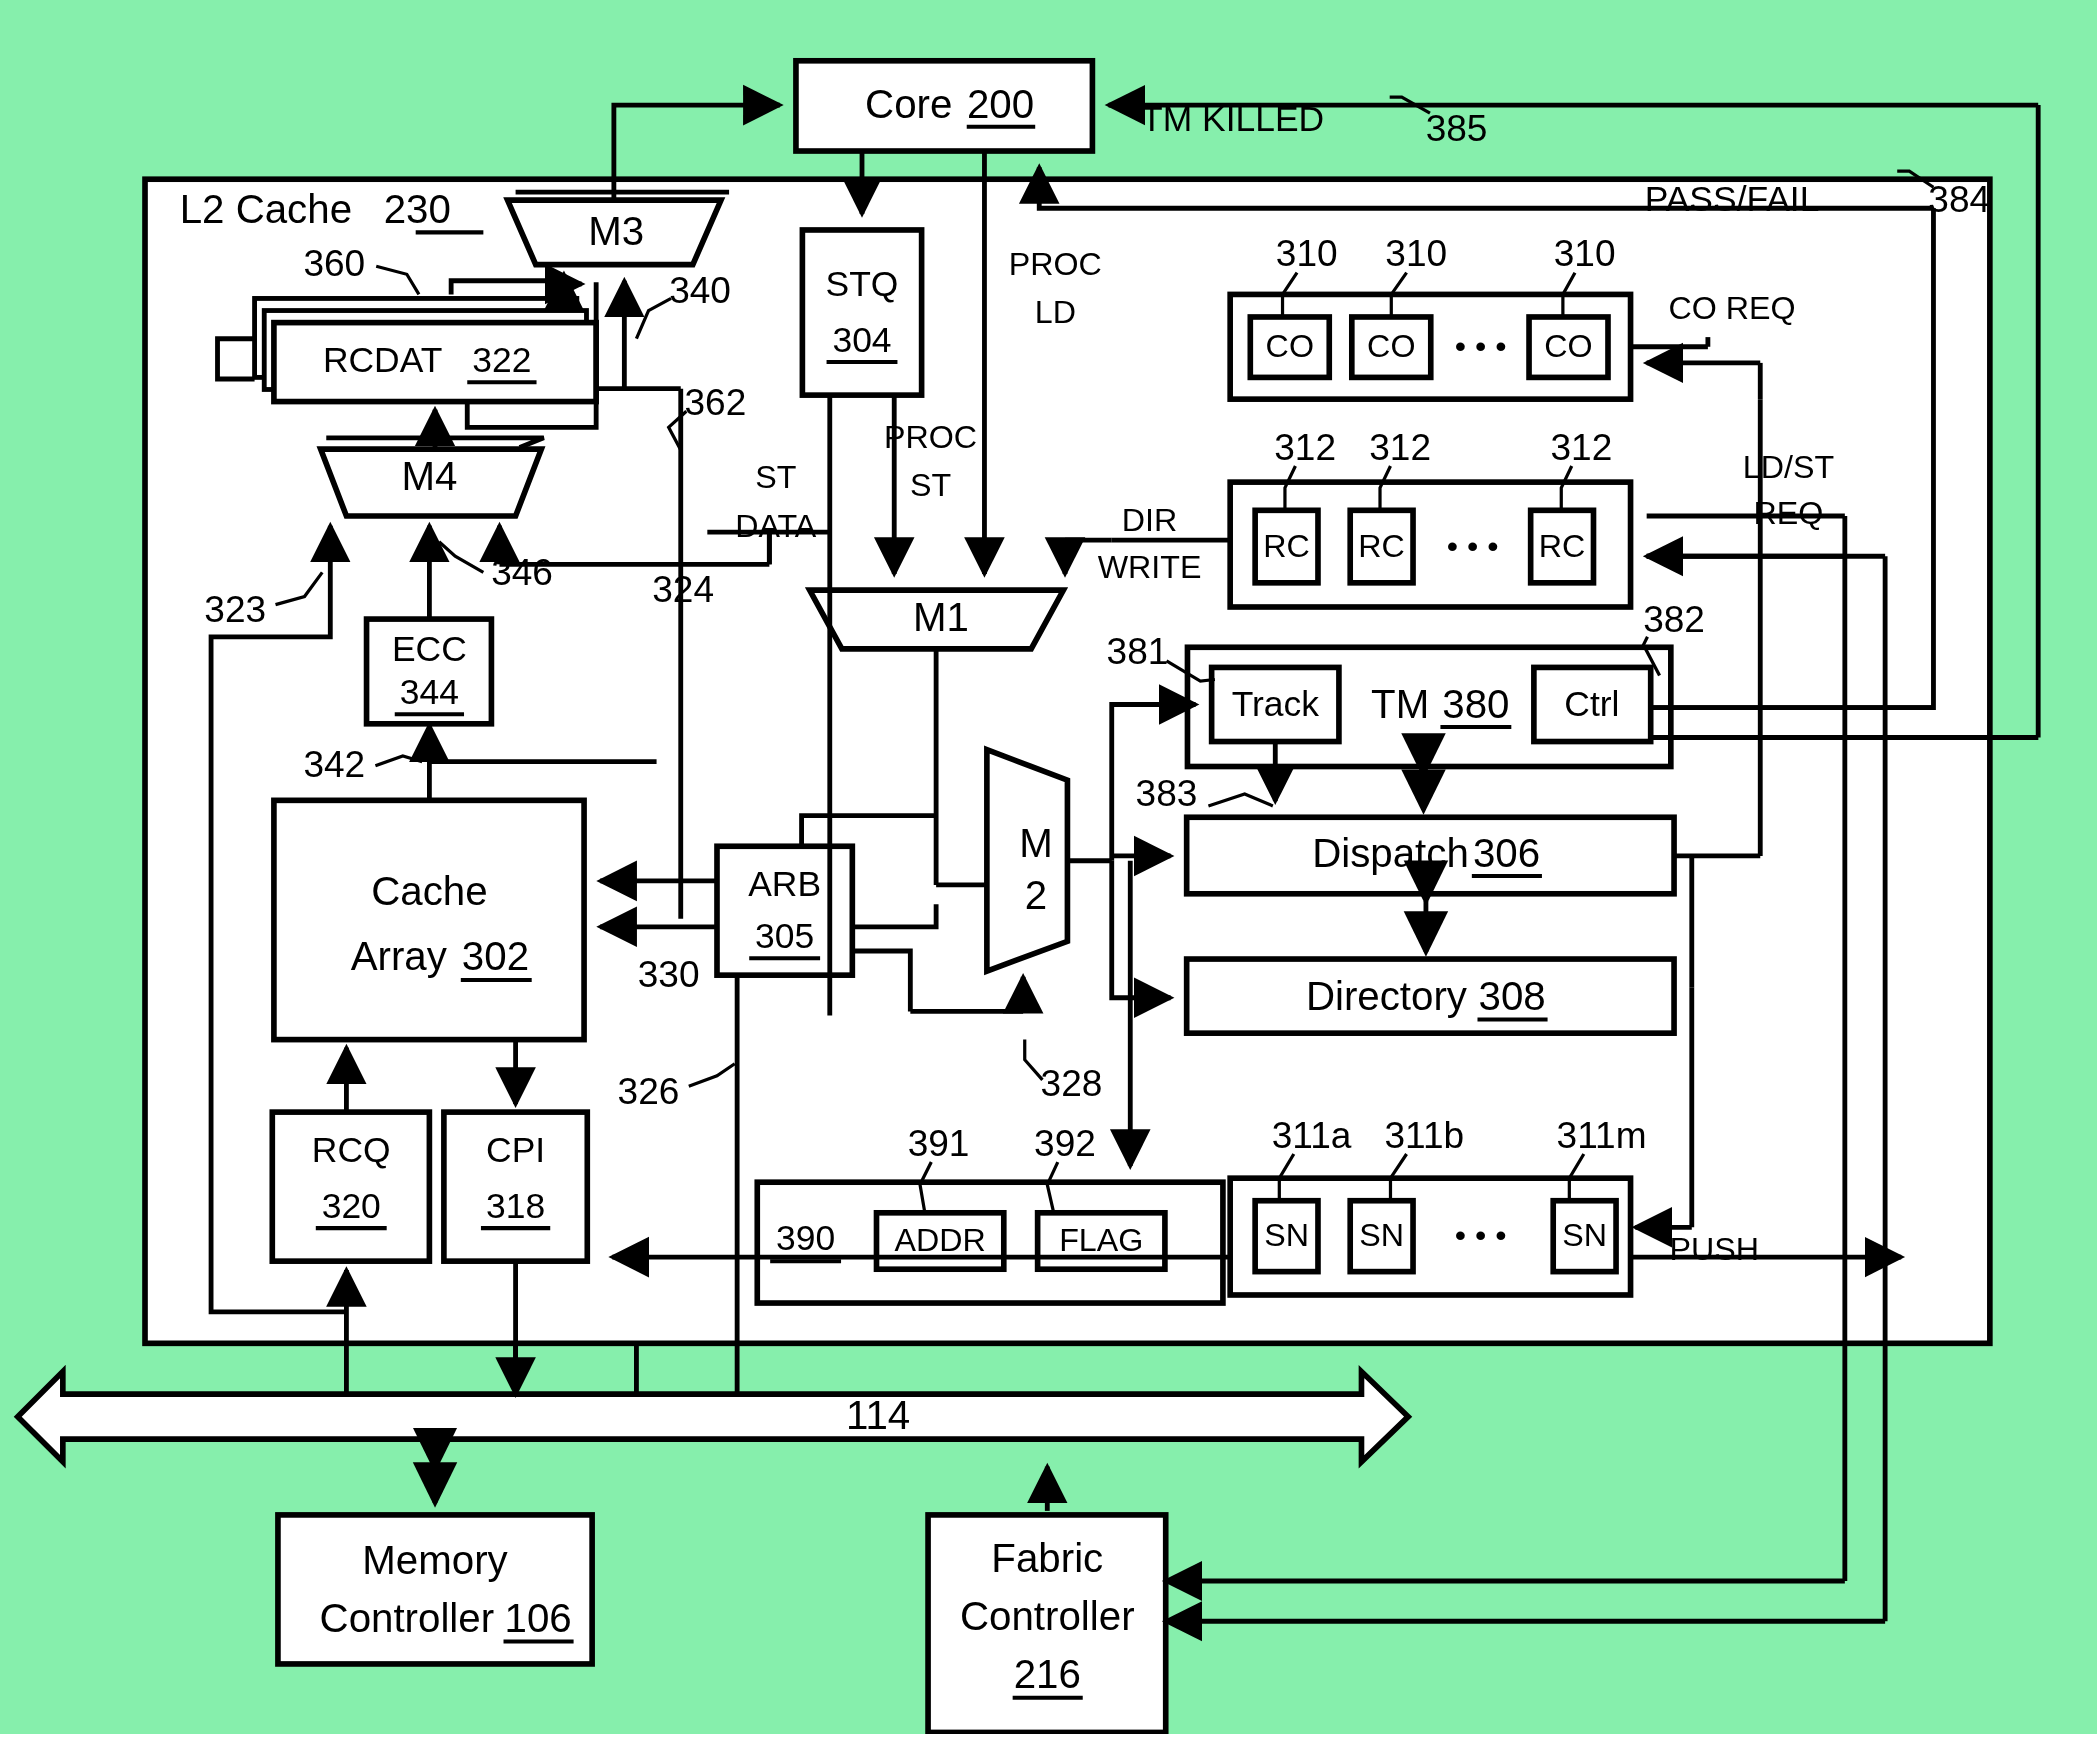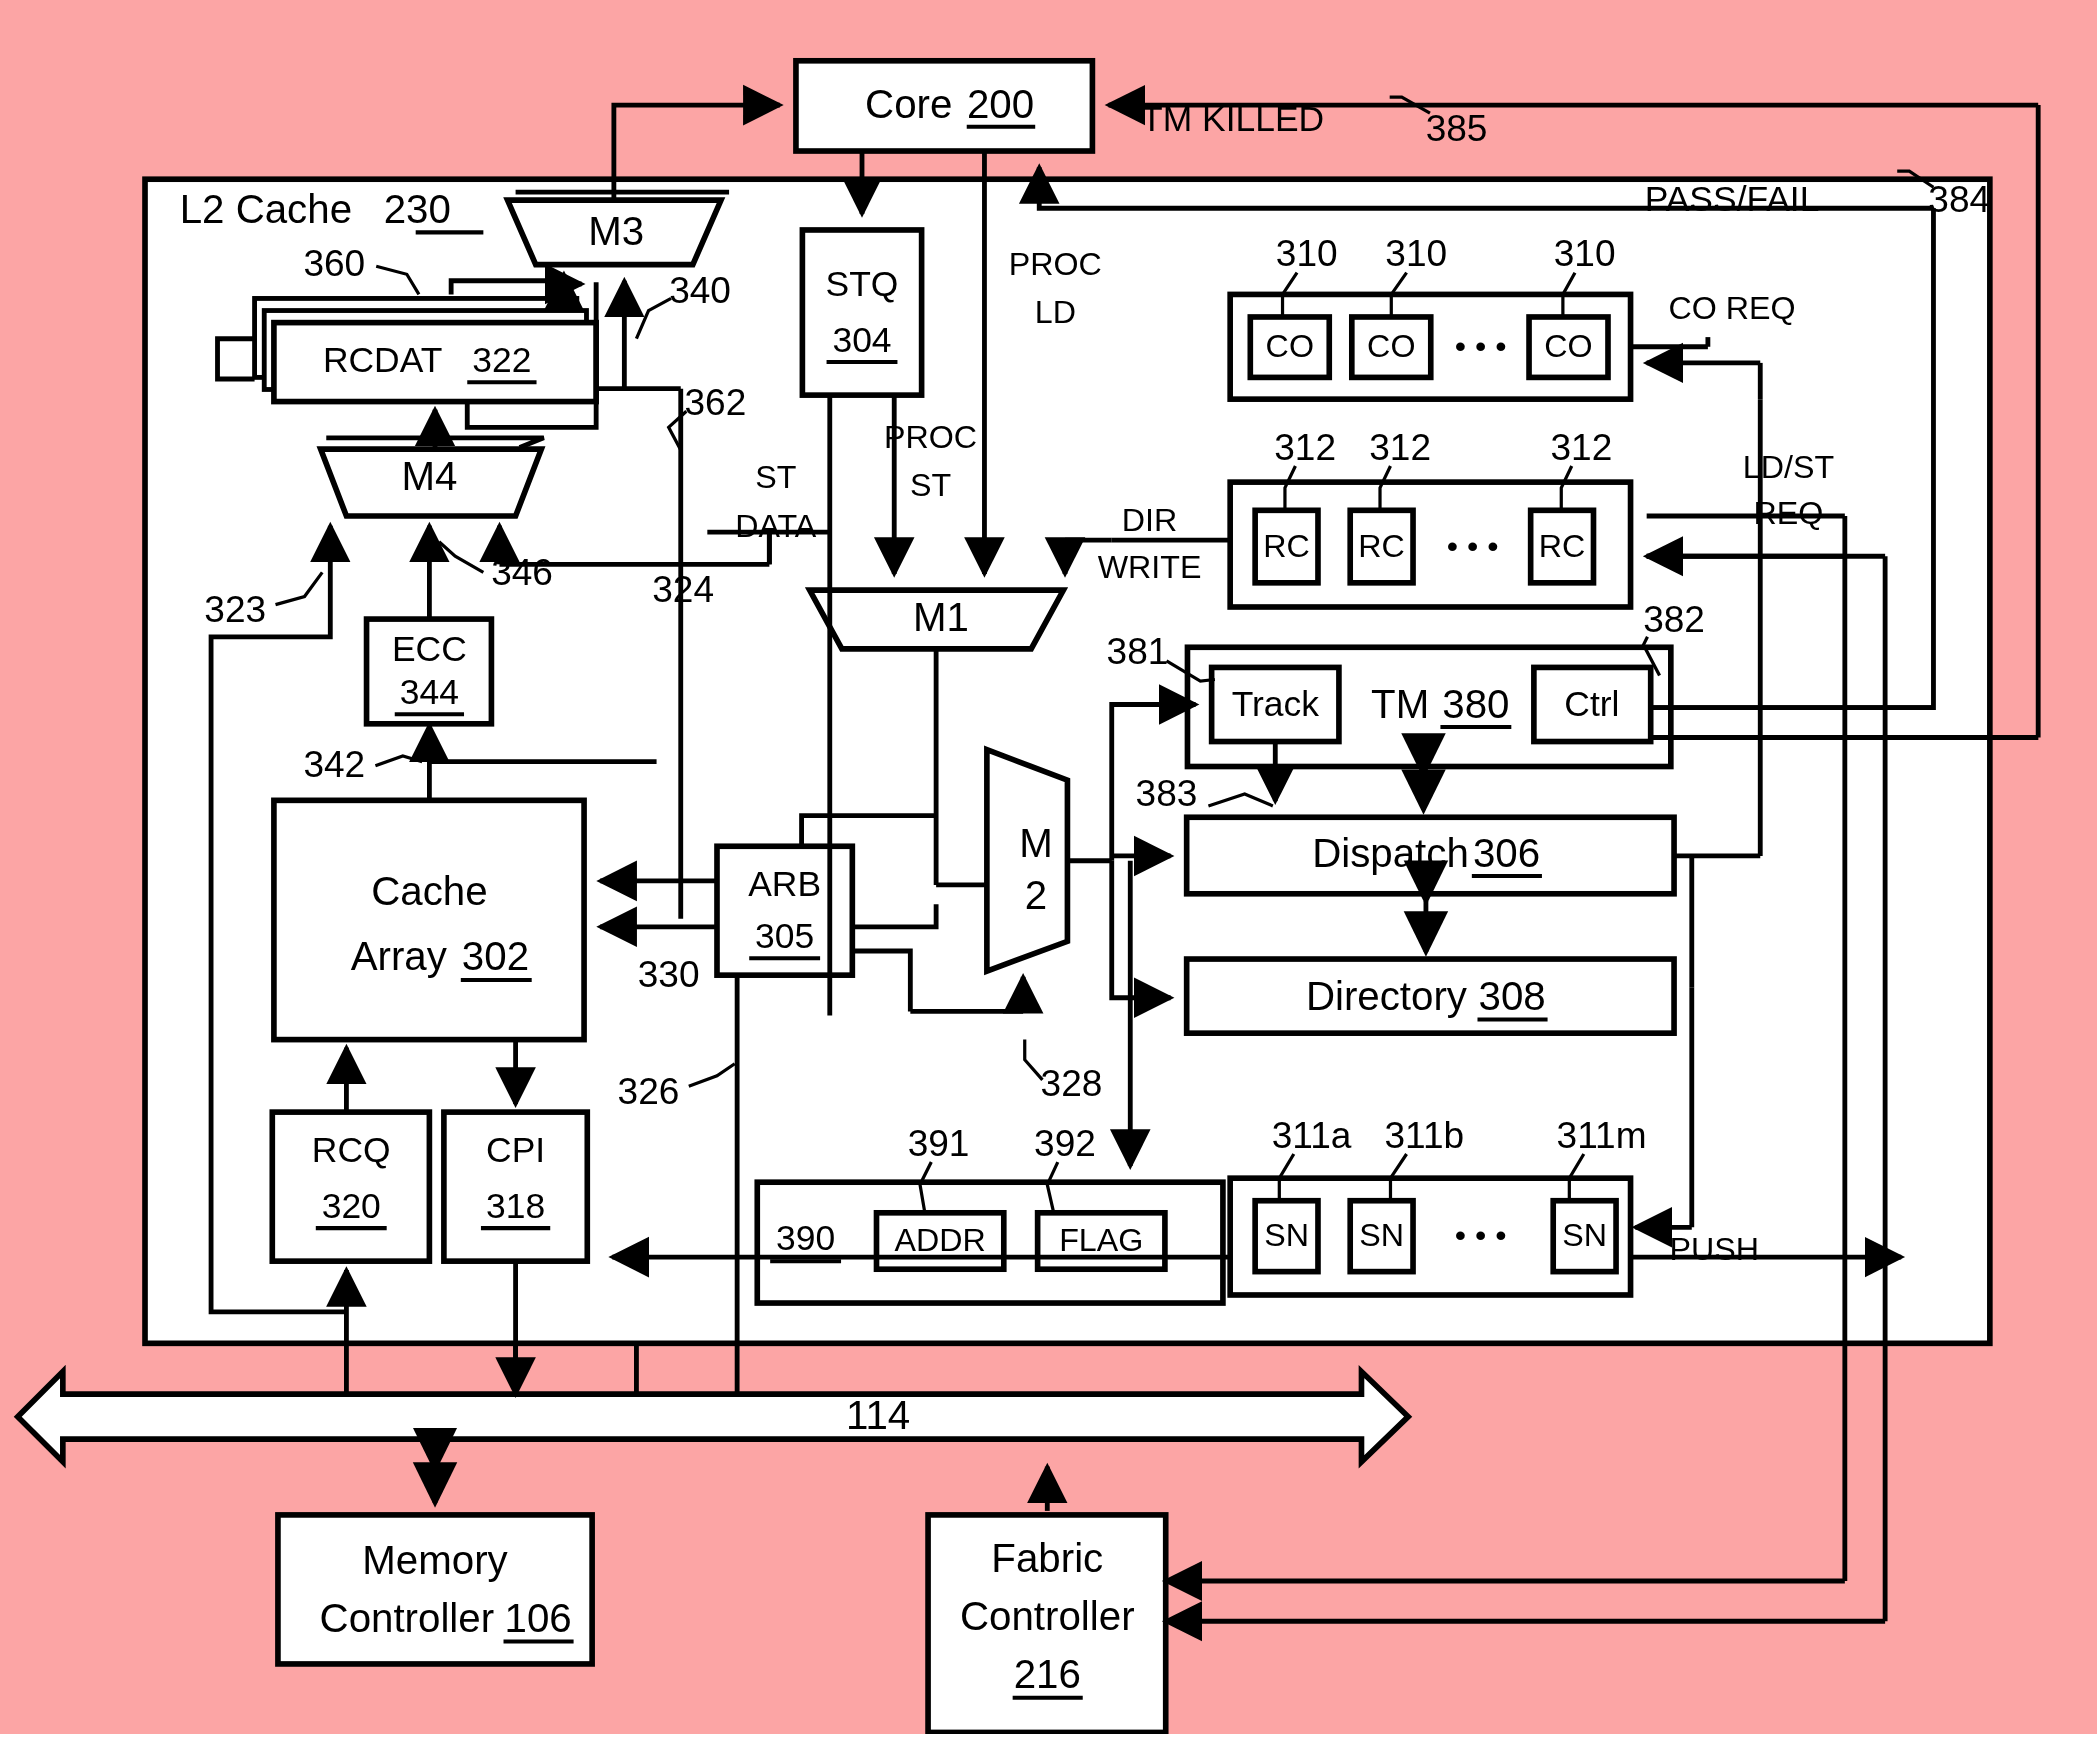--- a/index.html
+++ b/index.html
@@ -4,21 +4,21 @@
 <style>
   html, body {
     margin: 0;
     padding: 0;
     background: #ffffff;
   }
   #canvas-wrap {
     position: relative;
     width: 2097px;
     height: 1734px;
-    background: #fca5a5;
+    background: #86efac;
     font-family: "Liberation Sans", sans-serif;
   }
   svg#diagram {
     position: absolute;
     top: 0;
     left: 0;
     width: 2097px;
     height: 1761px;
     display: block;
   }

